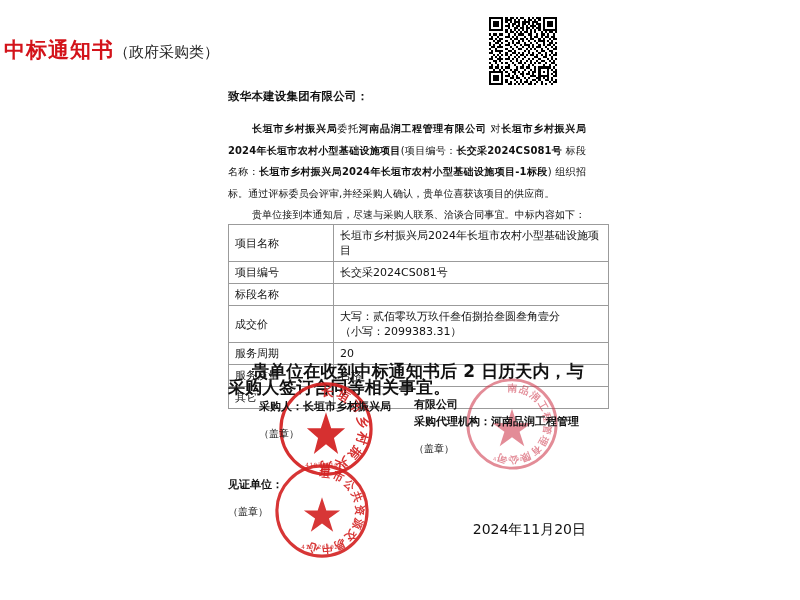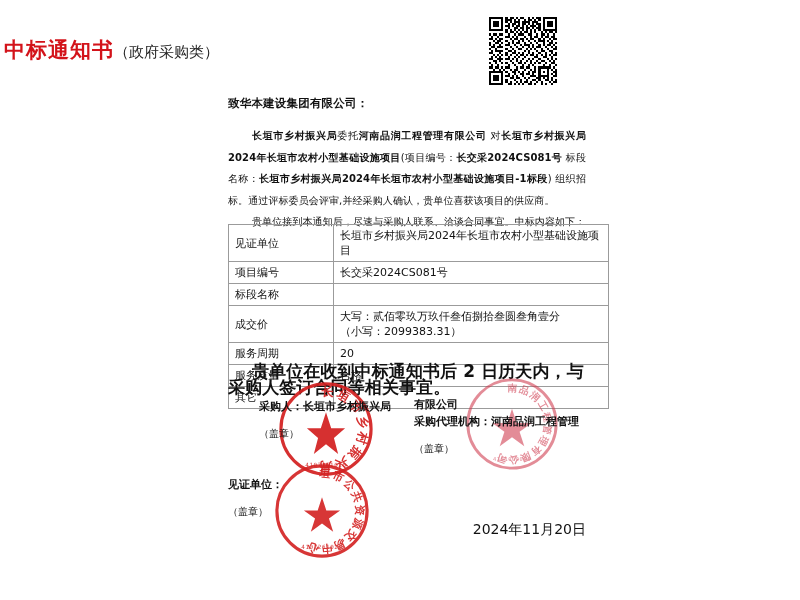--- a/index.html
+++ b/index.html
@@ -59,21 +59,21 @@
   .body-block {
     position: absolute;
     left: 228px;
     top: 88px;
     width: 358px;
   }
   .addressee {
     font-size: 11.5px;
     font-weight: bold;
     color: #111;
-    margin: 7px 0 14px 0;
+    margin: 0 0 14px 0;
     line-height: 16px;
     letter-spacing: 0.2px;
   }
   .para {
     font-size: 10px;
     line-height: 21.5px;
     color: #111;
     margin: 0;
     text-align: justify;
     text-justify: inter-ideograph;
@@ -533,21 +533,21 @@
   <div class="body-block">
     <p class="addressee">致华本建设集团有限公司：</p>
     <p class="para indent" id="para1"><span class="b">长垣市乡村振兴局</span><span class="n">委托</span><span class="b">河南品润工程管理有限公司</span><span class="n"> 对</span><span class="b">长垣市乡村振兴局2024年长垣市农村小型基础设施项目</span><span class="n">(项目编号：</span><span class="b">长交采2024CS081号</span><span class="n"> 标段名称：</span><span class="b">长垣市乡村振兴局2024年长垣市农村小型基础设施项目-1标段</span><span class="n">) 组织招标。通过评标委员会评审,并经采购人确认，贵单位喜获该项目的供应商。</span></p>
     <p class="para indent">贵单位接到本通知后，尽速与采购人联系、洽谈合同事宜。中标内容如下：</p>
   </div>
 
   <div class="tbl-wrap">
     <table class="award">
       <tbody id="award-tbody">
           <tr>
-            <td class="label">见证单位</td>
+            <td class="label">项目名称</td>
             <td class="value">长垣市乡村振兴局2024年长垣市农村小型基础设施项目</td>
           </tr>
           <tr>
             <td class="label">项目编号</td>
             <td class="value">长交采2024CS081号</td>
           </tr>
           <tr>
             <td class="label">标段名称</td>
             <td class="value"></td>
           </tr>

